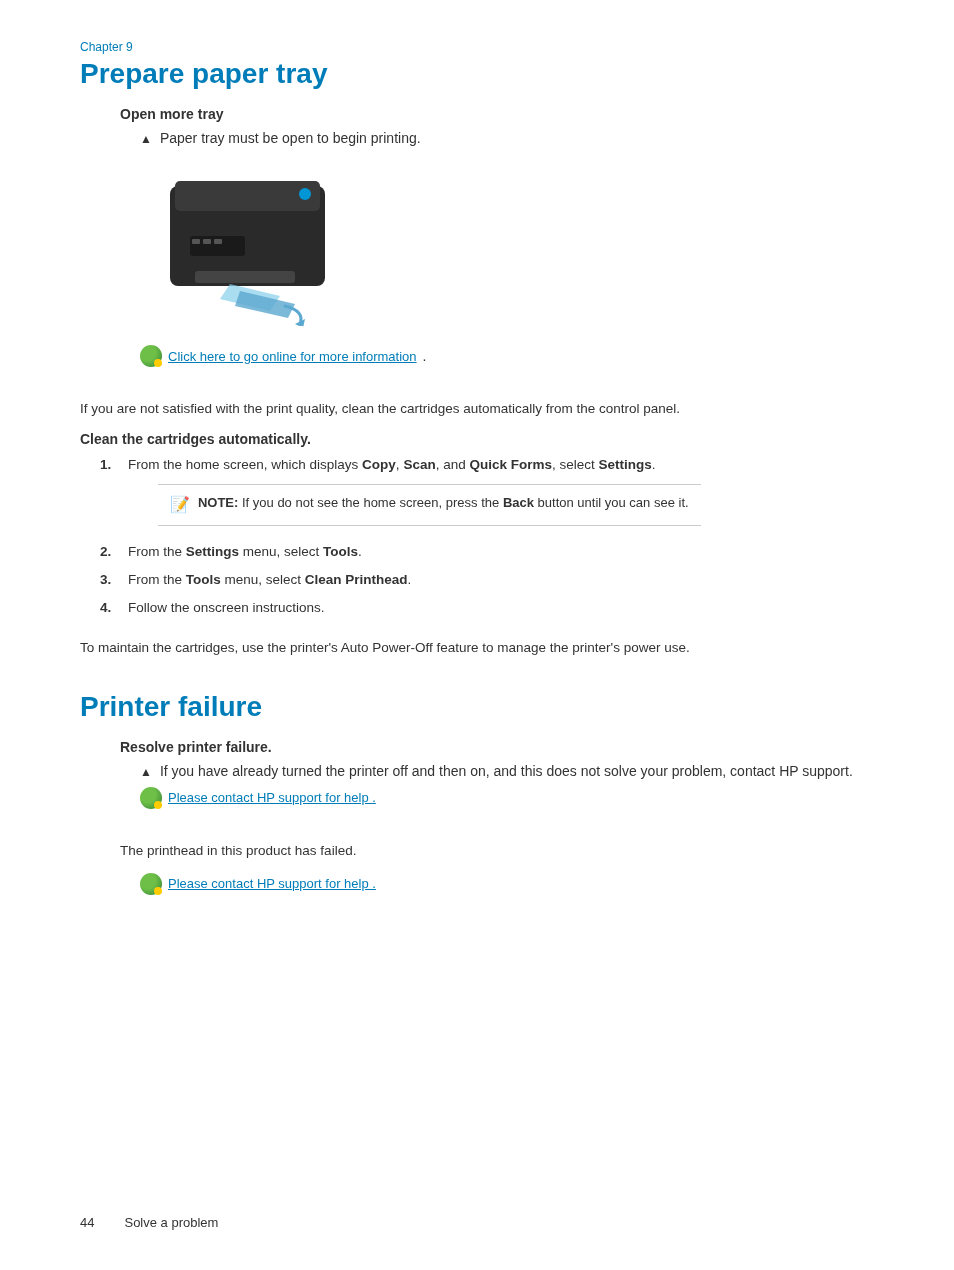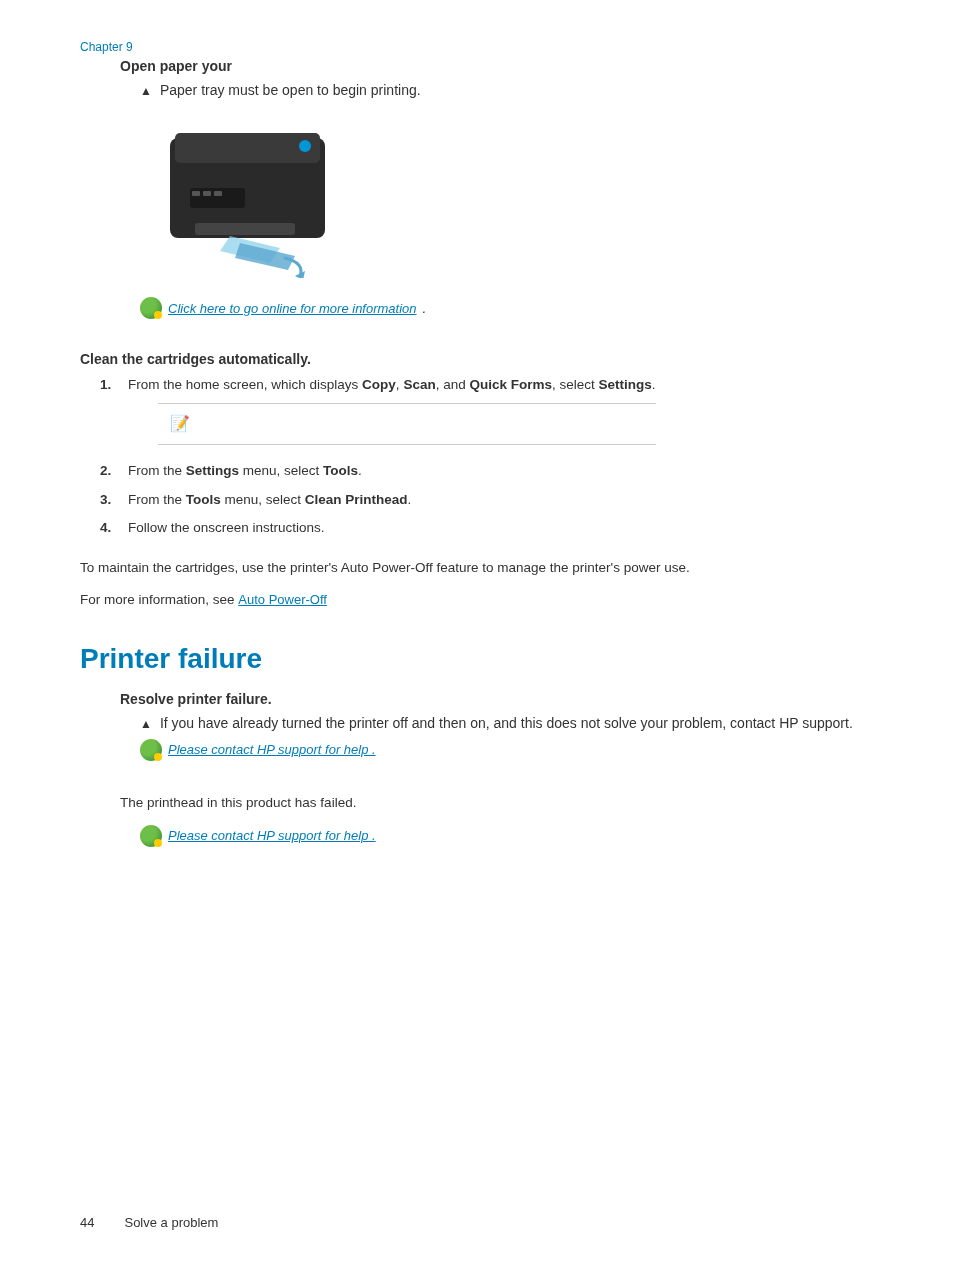--- a/index.html
+++ b/index.html
@@ -45,21 +45,20 @@
     }
     .printer-image-container {
       margin: 20px 0 16px 20px;
     }
     
     .link-row {
       display: flex;
       align-items: center;
       gap: 6px;
       margin: 8px 0 16px 20px;
-      font-style: italic;
     }
     a {
       color: #007db8;
       text-decoration: underline;
       font-size: 13px;
     }
     .section-block {
       margin-bottom: 32px;
     }
     .body-text {
@@ -146,23 +145,24 @@
       bottom: 0;
       right: 0;
     }
   </style>
 </head>
 <body>
 
 <div class="chapter-label">Chapter 9</div>
 
 <div class="section-block">
+  <h1 class="section-title">Prepare paper tray</h1>
 
   <div style="padding-left: 40px;">
-    <h2 class="sub-heading">Open paper your</h2>
+    <h2 class="sub-heading">Open more tray</h2>
     <div class="bullet-item">
       <span class="triangle">▲</span>
       <span>Paper tray must be open to begin printing.</span>
     </div>
 
     <div class="printer-image-container">
       <svg width="220" height="160" viewBox="0 0 220 160">
 
         <rect x="30" y="20" width="155" height="100" rx="8" ry="8" fill="#2a2a2a"></rect>
 
@@ -188,45 +188,46 @@
 
     <div class="link-row">
       <span class="globe-icon"></span>
       <a href="#">Click here to go online for more information</a>.
     </div>
   </div>
 </div>
 
 <div class="section-block">
 
+  <p class="body-text">If you are not satisfied with the print quality, clean the cartridges automatically from the control panel.</p>
 
   <h2 class="sub-heading">Clean the cartridges automatically.</h2>
 
   <ol class="numbered-list">
     <li>
       <span>
         <span>From the home screen, which displays <strong>Copy</strong>, <strong>Scan</strong>, and <strong>Quick Forms</strong>, select <strong>Settings</strong>.</span>
         <div class="note-box">
           <span class="note-icon">📝</span>
+          <span class="note-text"><span class="note-label">NOTE:</span>  If you do not see the home screen, press the <strong>Back</strong> button until you can see it.</span>
         </div>
       </span>
     </li>
     <li>
       <span>From the <strong>Settings</strong> menu, select <strong>Tools</strong>.</span>
     </li>
     <li>
       <span>From the <strong>Tools</strong> menu, select <strong>Clean Printhead</strong>.</span>
     </li>
     <li>
       <span>Follow the onscreen instructions.</span>
     </li>
   </ol>
 
   <p class="body-text" style="margin-top: 20px;">To maintain the cartridges, use the printer's Auto Power-Off feature to manage the printer's power use.</p>
-  <p class="body-text">For more information, see <a href="#">Auto Power-Off</a></p>
 </div>
 
 <div class="section-block">
   <h1 class="section-title">Printer failure</h1>
 
   <div style="padding-left: 40px;">
     <h2 class="sub-heading">Resolve printer failure.</h2>
     <div class="bullet-item">
       <span class="triangle">▲</span>
       <span>If you have already turned the printer off and then on, and this does not solve your problem, contact HP support.</span>

